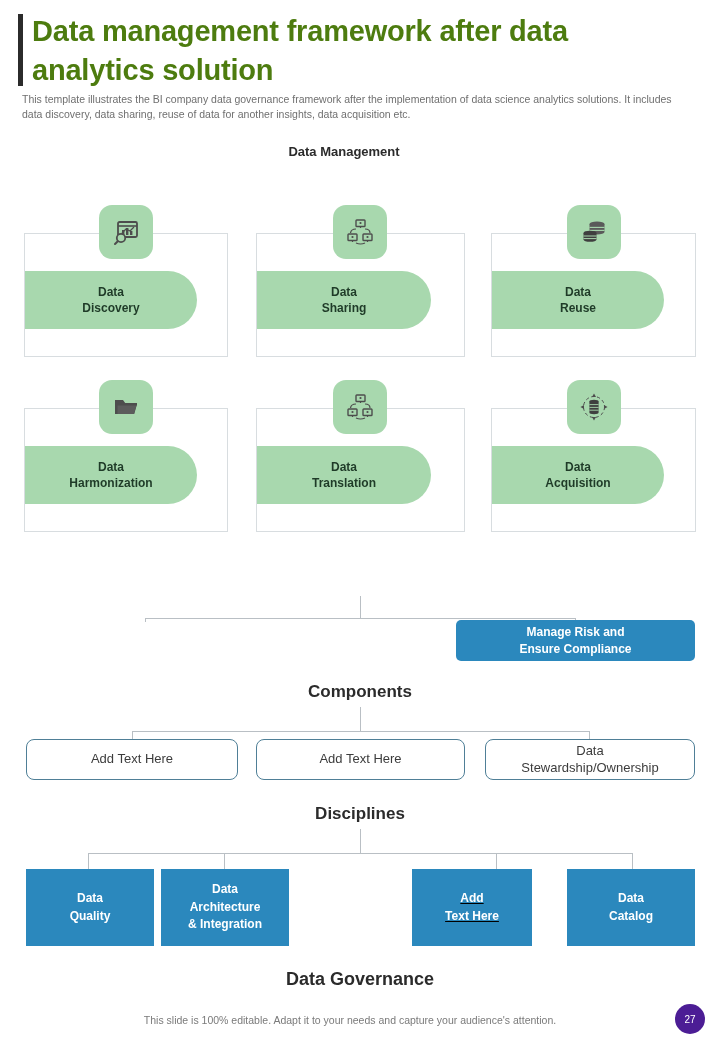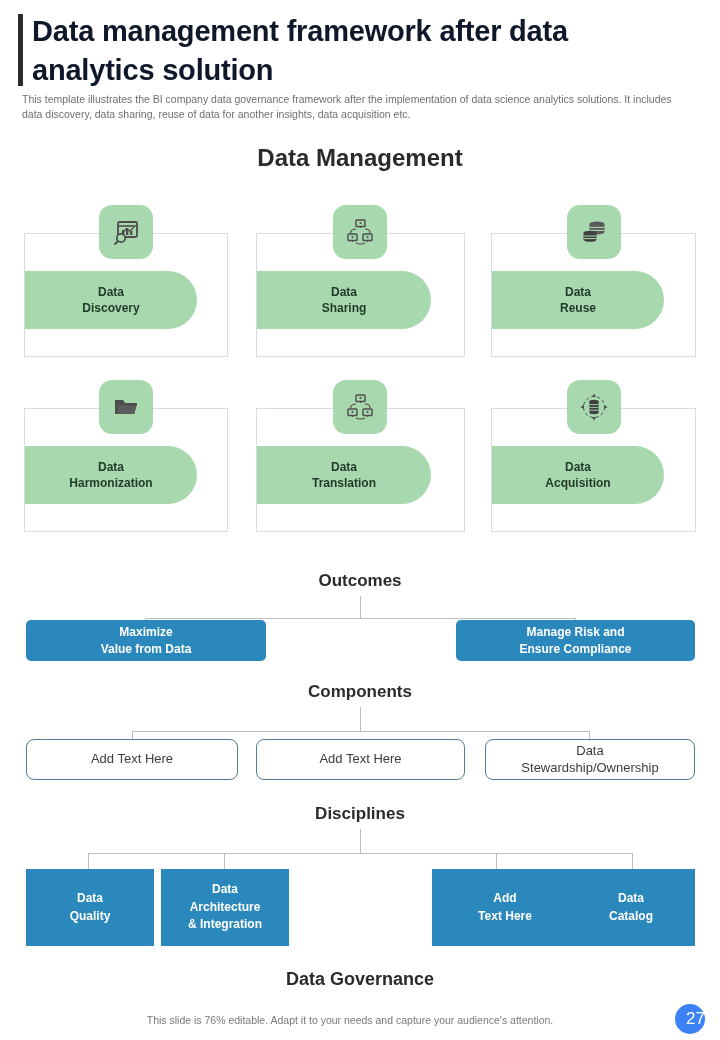--- a/index.html
+++ b/index.html
@@ -12,33 +12,33 @@
   .slide { position: relative; width: 720px; height: 1040px; background: #fff; }
 
   
   .title-accent {
     position: absolute; left: 18px; top: 14px;
     width: 5px; height: 72px; background: #2b2b2b;
   }
   .page-title {
     position: absolute; left: 32px; top: 12px; width: 660px;
     font-size: 29px; font-weight: bold; line-height: 1.33;
-    color: #0f172a; letter-spacing: -0.2px;
+    color: #4d7c0f; letter-spacing: -0.2px;
   }
   .page-subtitle {
     position: absolute; left: 22px; top: 92px; width: 652px;
     font-size: 10.5px; line-height: 1.45; color: #6f6f6f;
   }
 
   
   .sec-h {
     position: absolute; text-align: center;
     font-weight: bold; color: #2b2b2b;
   }
-  #dm-title   { left: 180px; top: 144px; width: 360px; font-size: 24px; }
+  #dm-title   { left: 164px; top: 144px; width: 360px; font-size: 13px; }
   #dlc-title  { left: 180px; top: 173px; width: 360px; font-size: 17px; }
   #outcomes-title   { left: 180px; top: 571px; width: 360px; font-size: 17px; }
   #components-title { left: 180px; top: 682px; width: 360px; font-size: 17px; }
   #disciplines-title{ left: 180px; top: 804px; width: 360px; font-size: 17px; }
   #governance-title { left: 180px; top: 969px; width: 360px; font-size: 18px; }
 
   
   .lc-card { position: absolute; }
   .lc-box {
     position: absolute; left: 0; top: 28px;
@@ -107,23 +107,23 @@
   }
 
   
   .footer-note {
     position: absolute; left: 60px; top: 1014px; width: 580px;
     text-align: center; font-size: 10.5px; color: #7a7a7a;
   }
   .page-badge {
     position: absolute; left: 675px; top: 1004px;
     width: 30px; height: 30px; border-radius: 50%;
-    background: #3b82f6;
-    display: flex; align-items: center; justify-content: flex-end;
-    color: #fff; font-size: 17px;
+    background: #4c1d95;
+    display: flex; align-items: center; justify-content: center;
+    color: #fff; font-size: 10px;
   }
 </style>
 </head>
 <body>
 
 <div class="slide">
 
   <div class="title-accent"></div>
   <div class="page-title">Data management framework after data analytics solution</div>
   <div class="page-subtitle">This template illustrates the BI company data governance framework after the implementation of data science analytics solutions. It includes data discovery, data sharing, reuse of data for another insights, data acquisition etc.</div>
@@ -253,30 +253,25 @@
         <polygon points="28.5,15 25,13 25,17" fill="#4d4d4d"></polygon>
       </svg>
     </div>
   </div>
 
   <div class="cx-v" style="left:360px; top:596px; height:22px;"></div>
   <div class="cx-h" style="left:145px; top:618px; width:431px;"></div>
   <div class="cx-v" style="left:145px; top:618px; height:4px;"></div>
   <div class="cx-v" style="left:575px; top:618px; height:4px;"></div>
 
-  <div class="out-box" style="left:26px; top:620px; width:240px;">
-    <span>Maximize
-Value from Data</span>
-  </div>
   <div class="out-box" style="left:456px; top:620px; width:239px;">
     <span>Manage Risk and
 Ensure Compliance</span>
   </div>
 
-  <div class="sec-h" id="outcomes-title">Outcomes</div>
 
   <div class="cx-v" style="left:360px; top:707px; height:24px;"></div>
   <div class="cx-h" style="left:132px; top:731px; width:457px;"></div>
   <div class="cx-v" style="left:132px; top:731px; height:8px;"></div>
   <div class="cx-v" style="left:589px; top:731px; height:8px;"></div>
 
   <div class="comp-box" style="left:26px; top:739px; width:212px;">
     <span>Add Text Here</span>
   </div>
   <div class="comp-box" style="left:256px; top:739px; width:209px;">
@@ -298,30 +293,30 @@
 
   <div class="disc-box" style="left:26px; top:869px; width:128px;">
     <span>Data
 Quality</span>
   </div>
   <div class="disc-box" style="left:161px; top:869px; width:128px;">
     <span>Data
 Architecture
 &amp; Integration</span>
   </div>
-  <div class="disc-box" style="left:432px; top:869px; width:146px;">
+  <div class="disc-box" style="left:412px; top:869px; width:120px;text-decoration:underline;">
     <span>Add
 Text Here</span>
   </div>
   <div class="disc-box" style="left:567px; top:869px; width:128px;">
     <span>Data
 Catalog</span>
   </div>
 
   <div class="sec-h" id="governance-title">Data Governance</div>
 
   <div class="sec-h" id="disciplines-title">Disciplines</div>
-  <div class="footer-note">This slide is 76% editable. Adapt it to your needs and capture your audience's attention.</div>
+  <div class="footer-note">This slide is 100% editable. Adapt it to your needs and capture your audience's attention.</div>
   <div class="page-badge">
     <span>27</span>
   </div>
 
 </div>
 
 </body></html>

